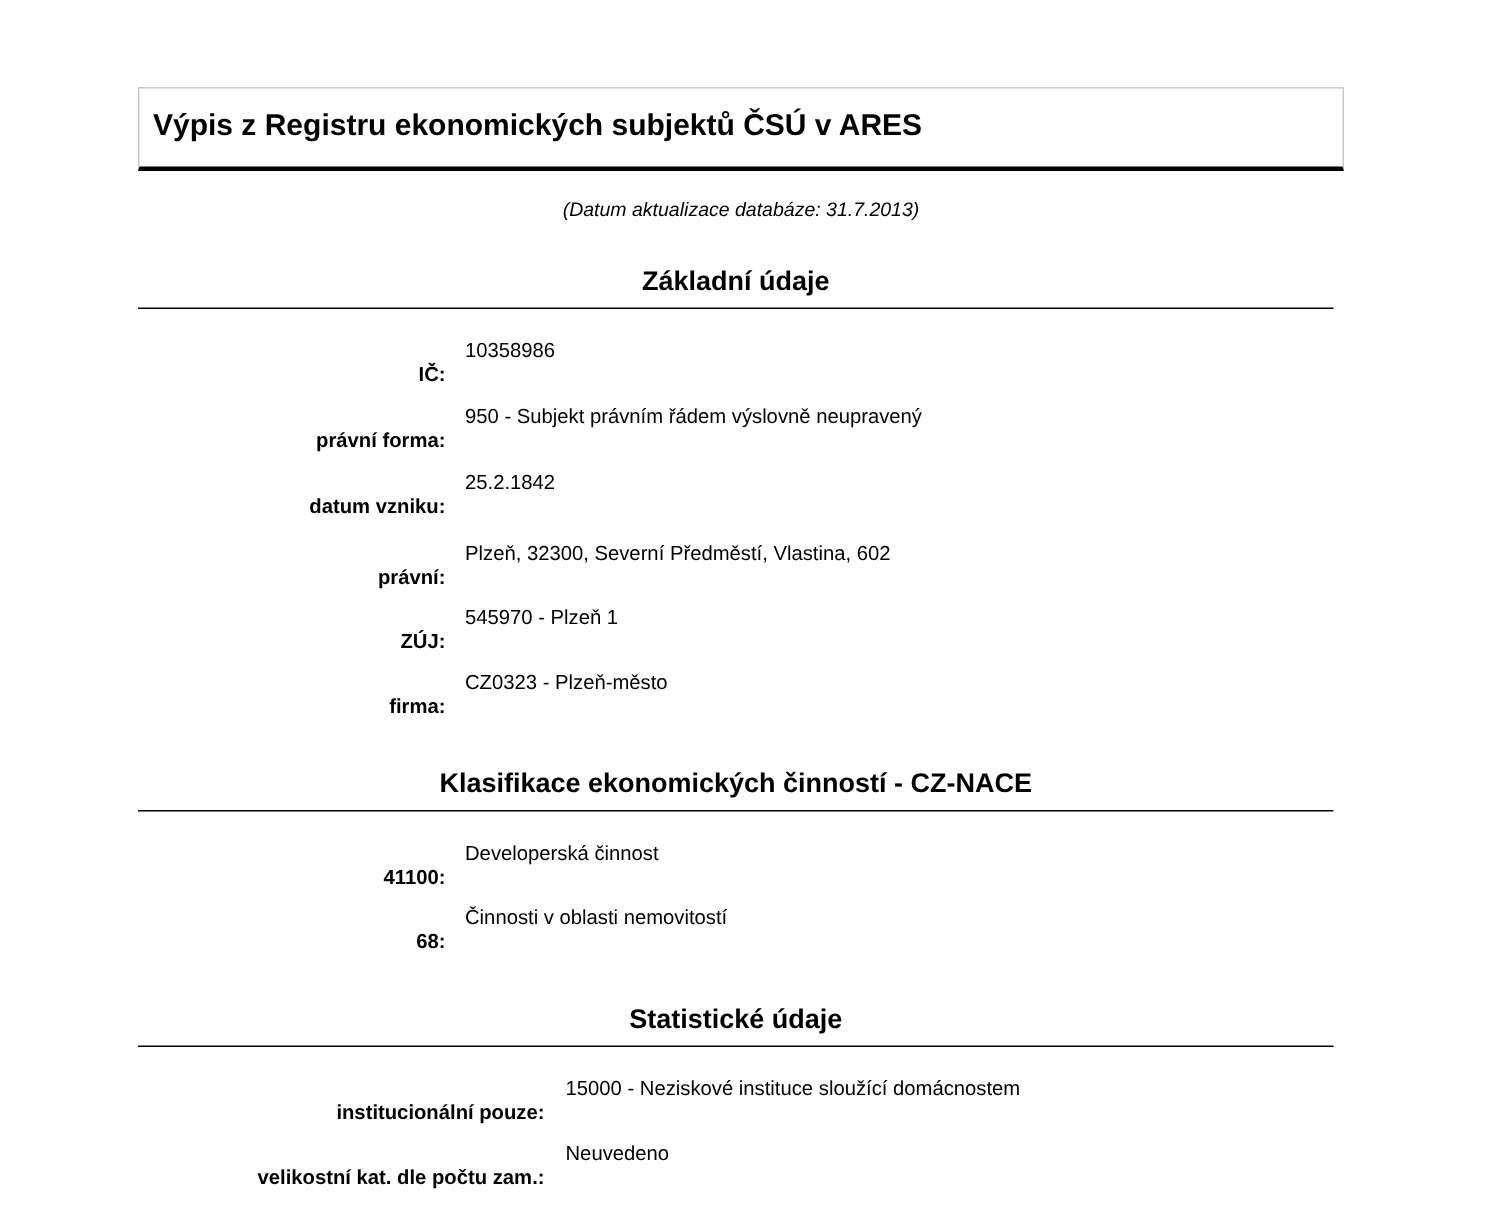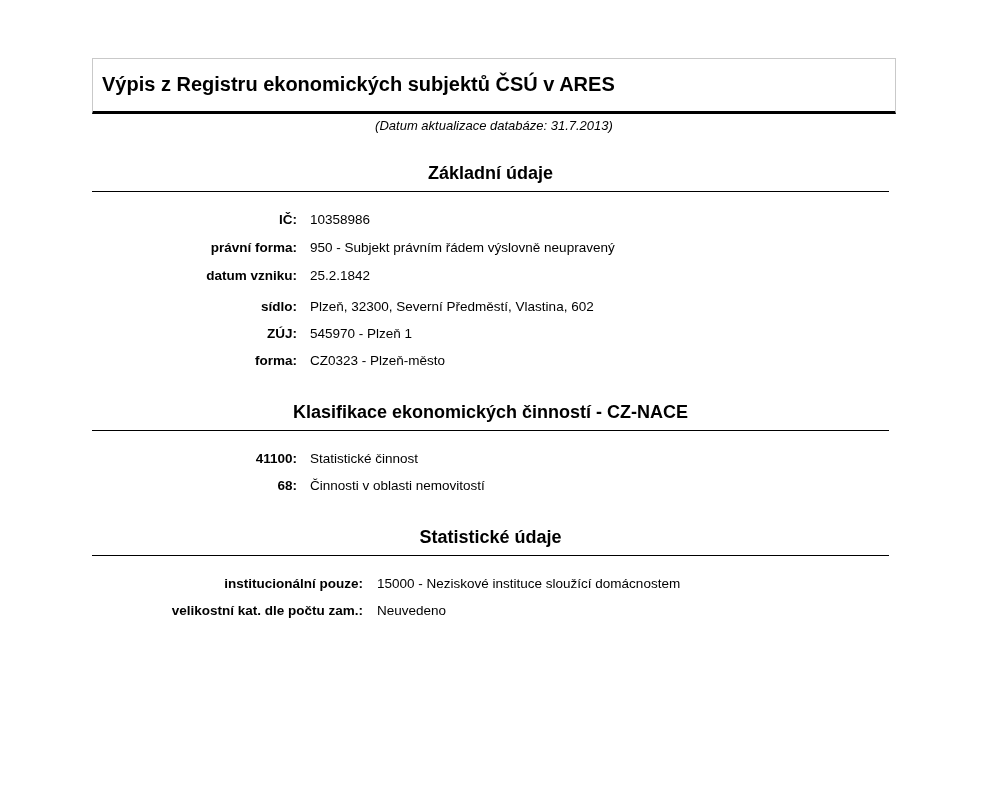--- a/index.html
+++ b/index.html
@@ -33,21 +33,21 @@
     line-height: 1;
     padding-bottom: 2px;
   }
   .note {
     text-align: center;
     font-style: italic;
     font-size: 13px;
     line-height: 18px;
     color: #000000;
   }
-  .note-first { margin-top: 3px; }
+  .note-first { margin-top: 17px; }
   .section-heading {
     margin-top: 28px;
     width: 797px;
     text-align: center;
     font-size: 18px;
     font-weight: bold;
     padding-bottom: 7px;
     border-bottom: 1px solid #000000;
   }
   .section-heading.first { }
@@ -56,20 +56,21 @@
     font-size: 13.5px;
   }
   .row { display: flex; line-height: 28px; }
   .rows-tight .row { line-height: 27px; }
   .lbl {
     flex: none;
     width: 205px;
     text-align: right;
     font-weight: bold;
     white-space: nowrap;
+    margin-top: 16px;
   }
   .val {
     padding-left: 13px;
     white-space: nowrap;
   }
   .addr-group { margin-top: 3px; }
   .rows-stats .lbl { width: 271px; }
   .rows-stats .val { padding-left: 14px; }
 </style>
 </head>
@@ -92,39 +93,39 @@
     <div class="row">
       <span class="lbl">právní forma:</span>
       <span class="val">950 - Subjekt právním řádem výslovně neupravený</span>
     </div>
     <div class="row">
       <span class="lbl">datum vzniku:</span>
       <span class="val">25.2.1842</span>
     </div>
     <div class="addr-group rows-tight">
       <div class="row">
-        <span class="lbl">sídlo:</span>
+        <span class="lbl">právní:</span>
         <span class="val">Plzeň, 32300, Severní Předměstí, Vlastina, 602</span>
       </div>
       <div class="row">
         <span class="lbl">ZÚJ:</span>
         <span class="val">545970 - Plzeň 1</span>
       </div>
       <div class="row">
-        <span class="lbl">forma:</span>
+        <span class="lbl">firma:</span>
         <span class="val">CZ0323 - Plzeň-město</span>
       </div>
     </div>
   </div>
 
   <div class="section-heading">Klasifikace ekonomických činností - CZ-NACE</div>
   <div class="rows rows-tight">
     <div class="row">
       <span class="lbl">41100:</span>
-      <span class="val">Statistické činnost</span>
+      <span class="val">Developerská činnost</span>
     </div>
     <div class="row">
       <span class="lbl">68:</span>
       <span class="val">Činnosti v oblasti nemovitostí</span>
     </div>
   </div>
 
   <div class="section-heading">Statistické údaje</div>
   <div class="rows rows-tight rows-stats">
     <div class="row">

